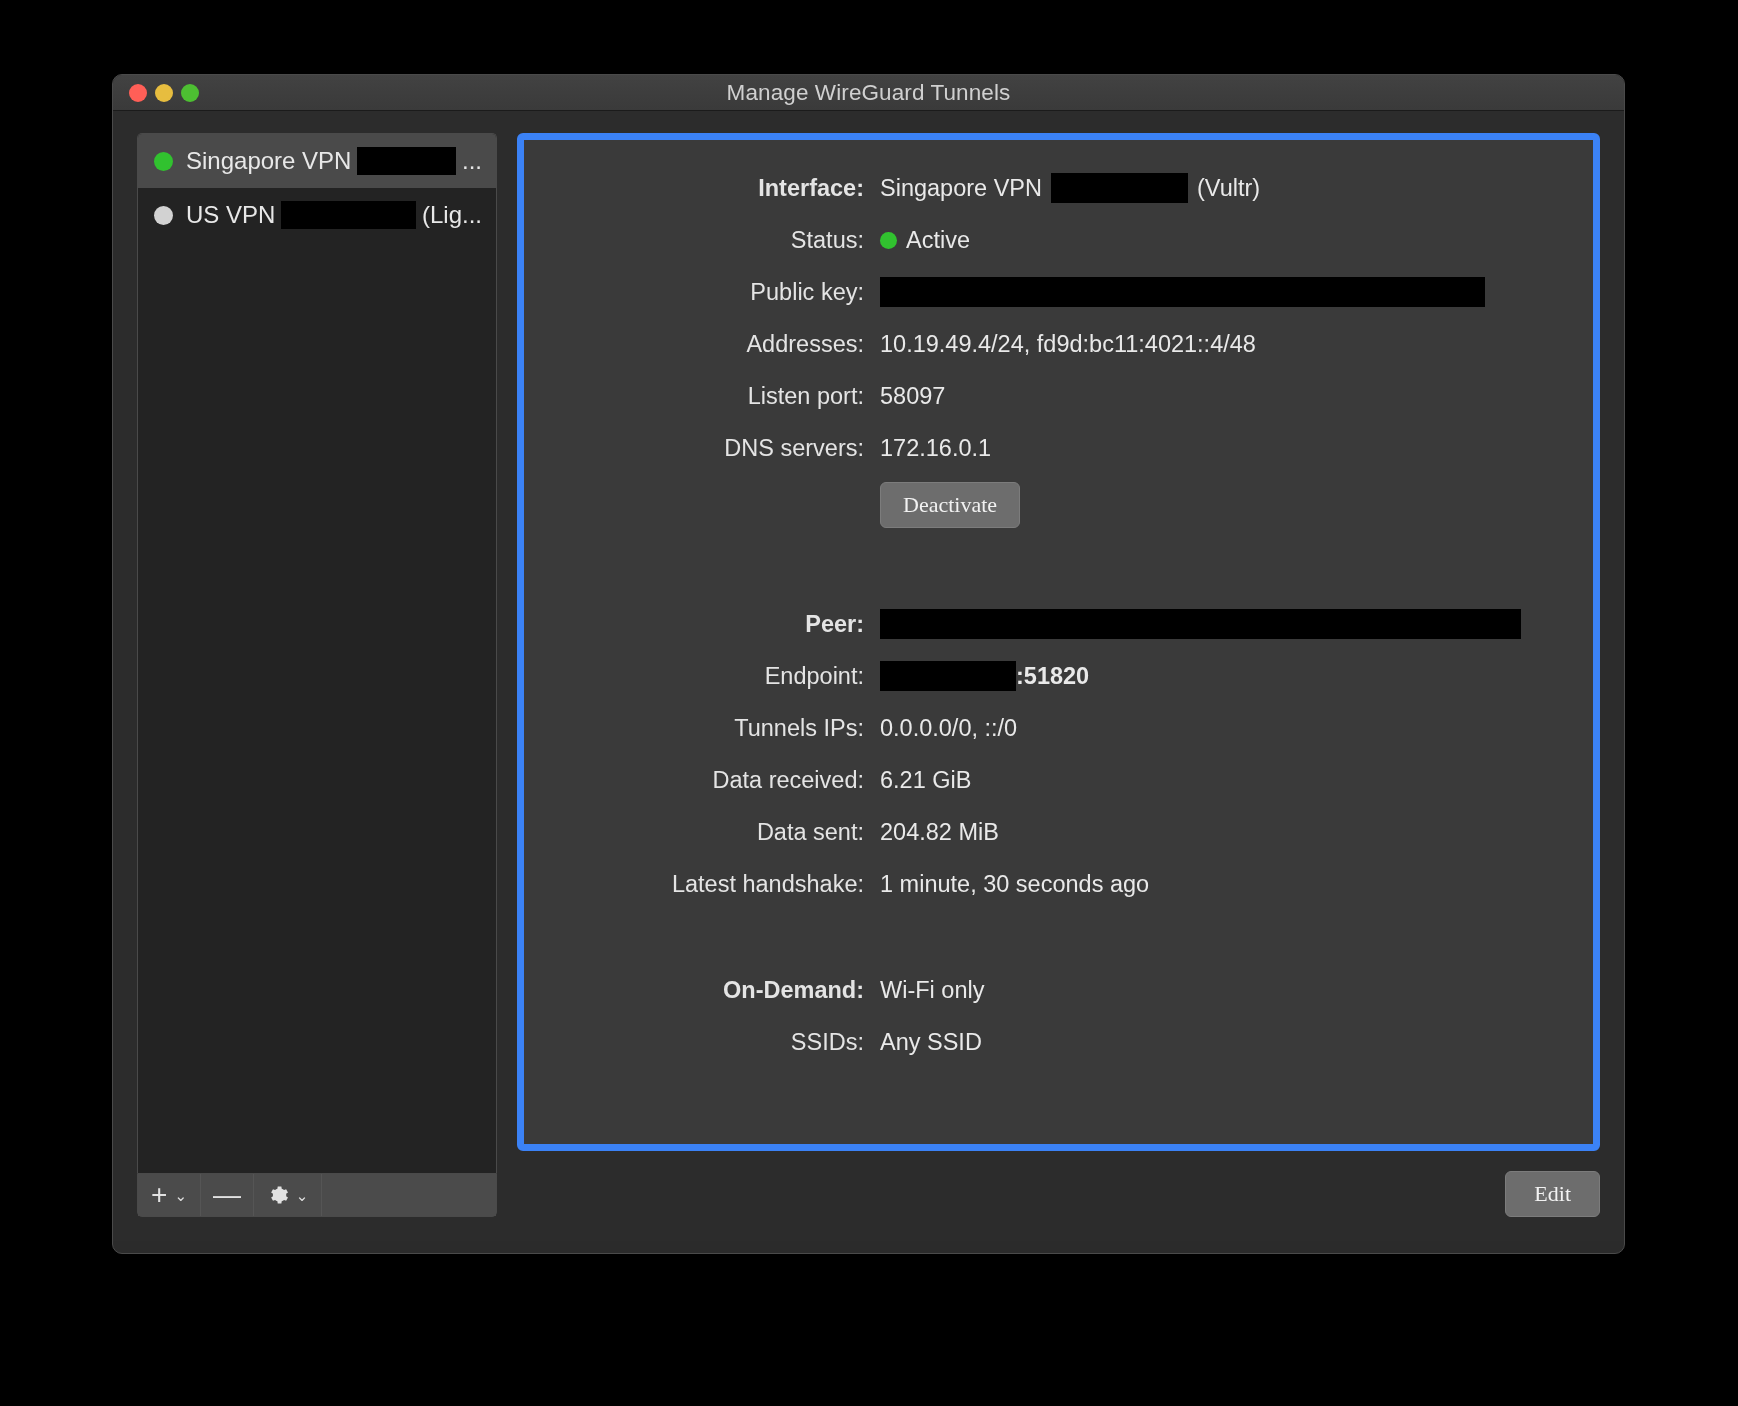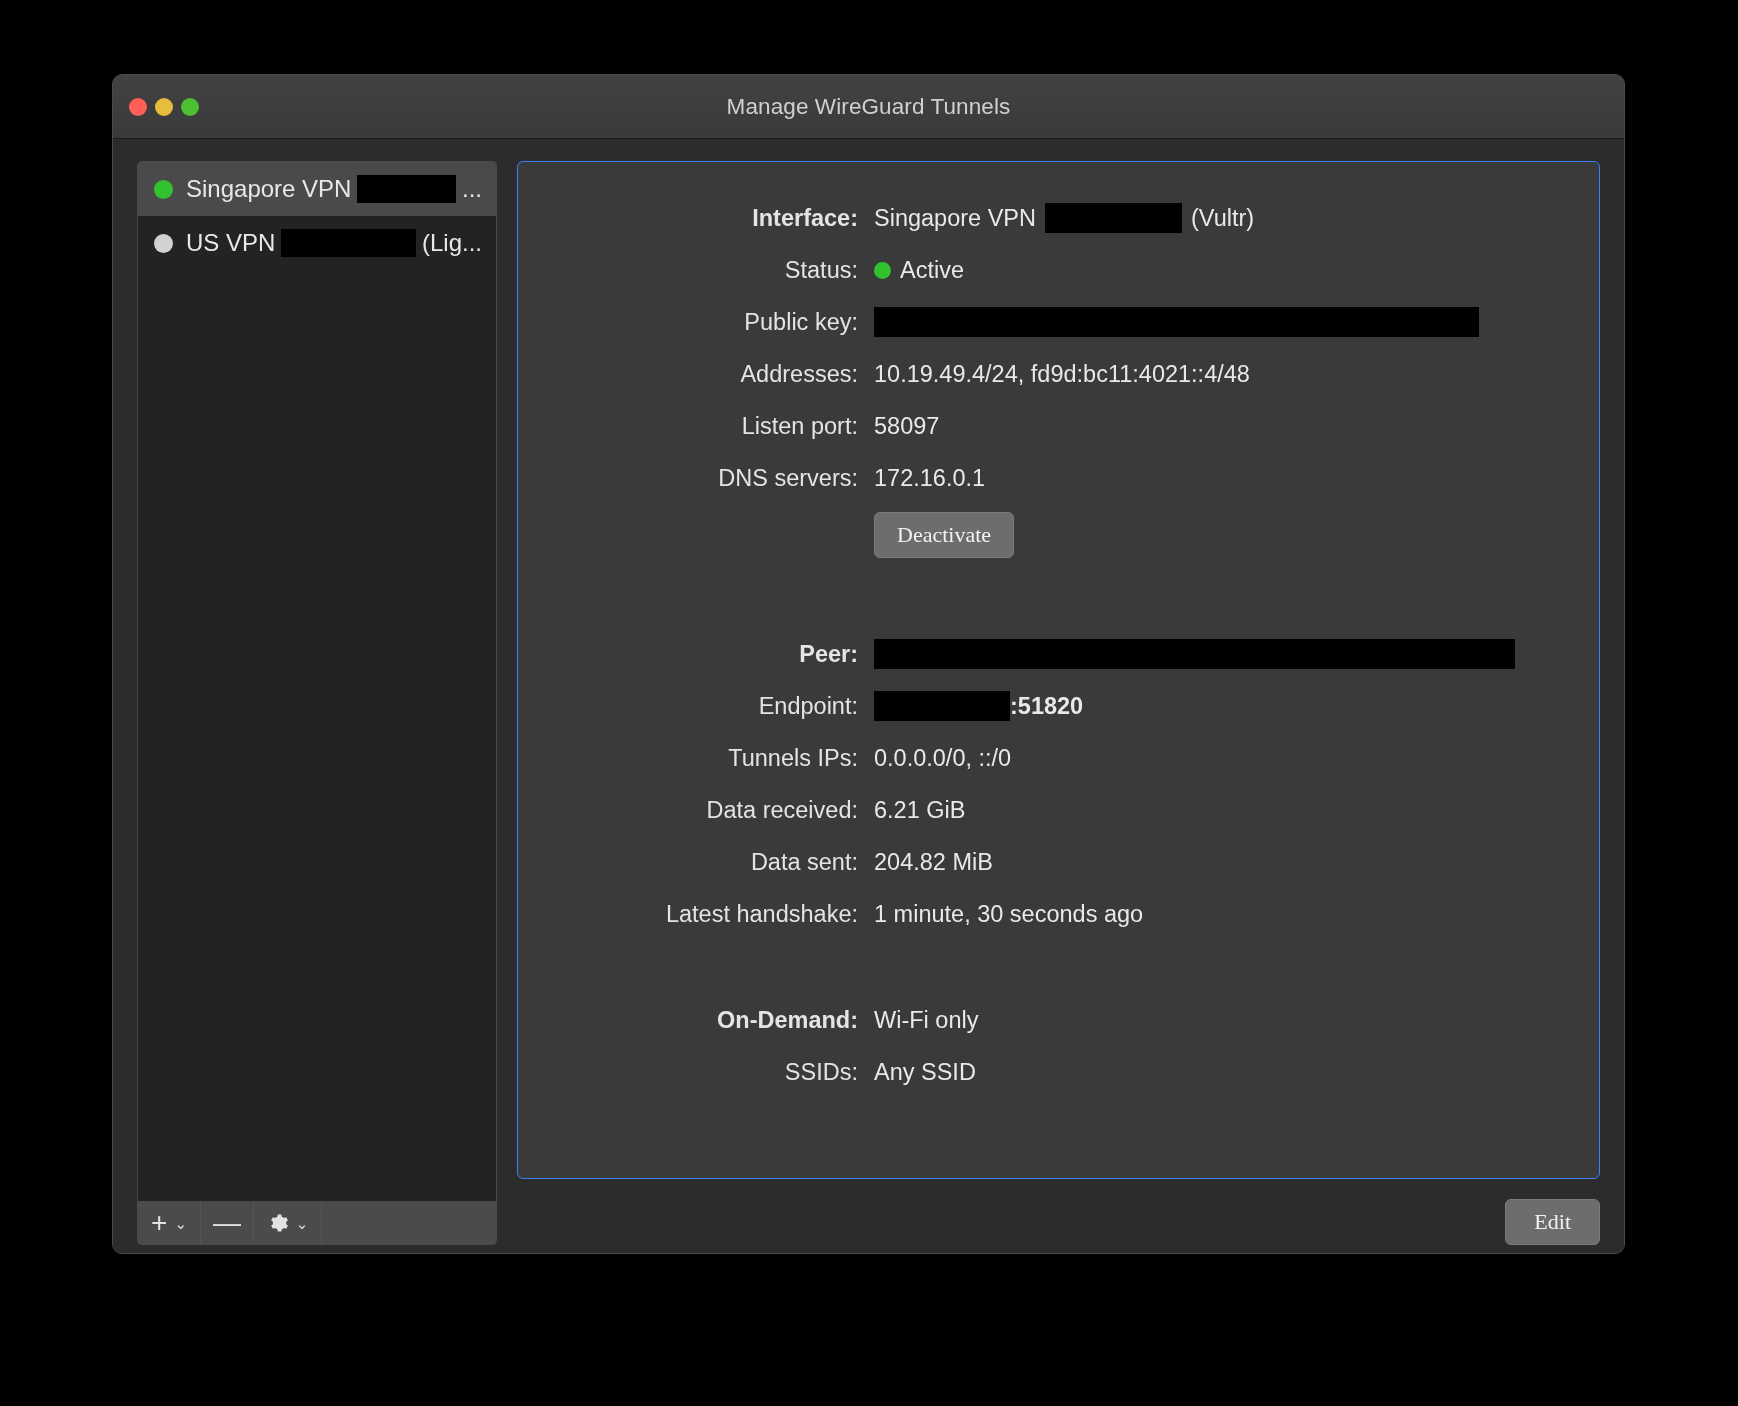--- a/index.html
+++ b/index.html
@@ -21,21 +21,21 @@
     background: #2b2b2b;
     border-radius: 10px;
     border: 1px solid #4a4a4a;
     overflow: hidden;
     box-shadow: 0 6px 26px rgba(0,0,0,0.8);
   }
 
   
   #titlebar {
     position: relative;
-    height: 64px;
+    height: 36px;
     background: linear-gradient(180deg, #424242 0%, #3a3a3a 100%);
     border-bottom: 1px solid #1b1b1b;
     display: flex;
     align-items: center;
   }
   .traffic-lights {
     position: absolute;
     left: 16px;
     display: flex;
     gap: 8px;
@@ -140,24 +140,24 @@
   .gear-svg { width: 22px; height: 22px; display: block; }
 
   
   #details-pane {
     flex: 1;
     display: flex;
     flex-direction: column;
   }
   #details-box {
     flex: 1;
-    border: 1px solid #3b82f6;
+    border: 7px solid #3b82f6;
     border-radius: 6px;
     background: #3a3a3a;
-    padding: 30px 30px 20px 30px;
+    padding: 22px 30px 20px 30px;
     overflow: hidden;
   }
   .field-grid {
     display: grid;
     grid-template-columns: 310px 1fr;
     column-gap: 16px;
     row-gap: 0;
     align-items: center;
   }
   .f-label {

